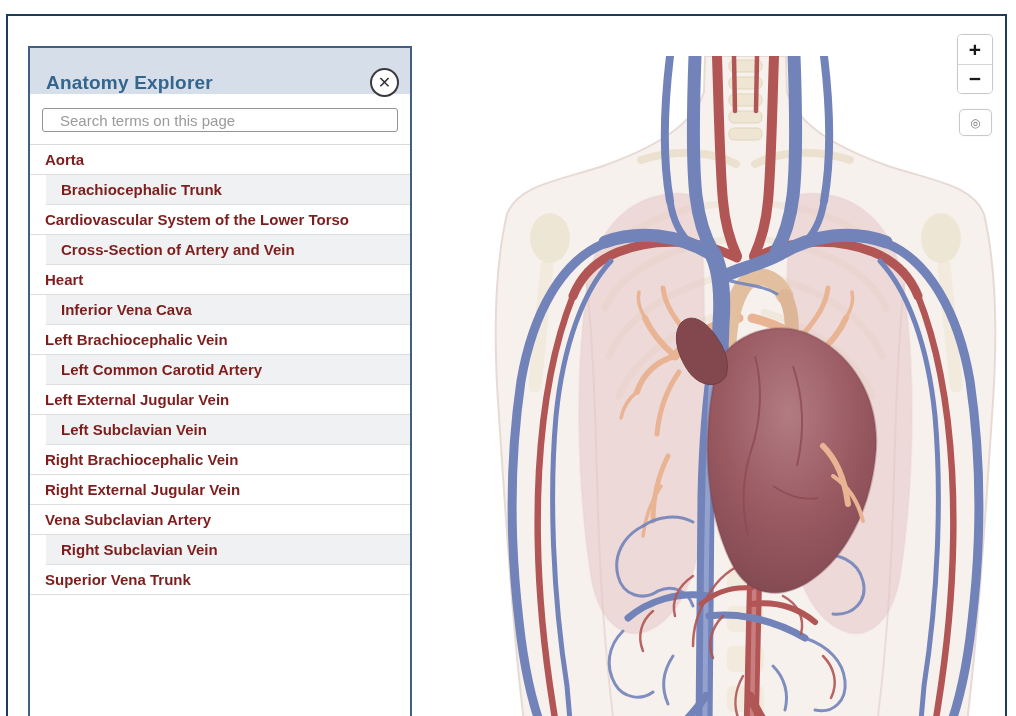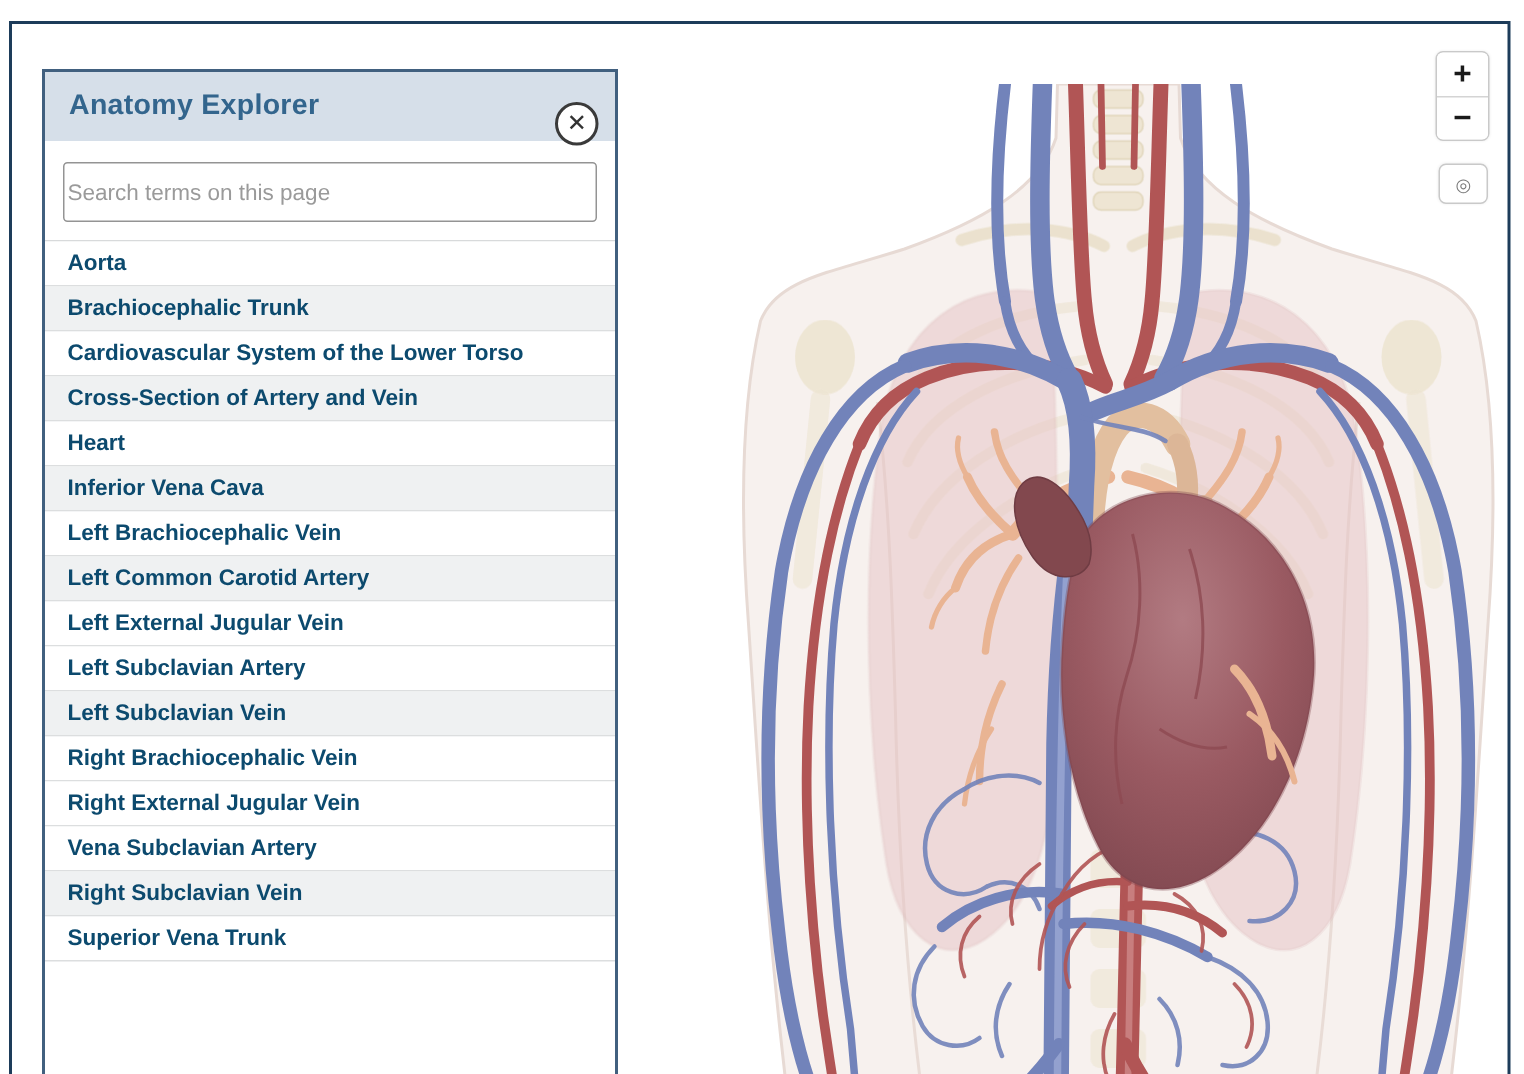--- a/index.html
+++ b/index.html
@@ -9,35 +9,35 @@
   
   .frame { position:absolute; left:6px; top:14px; width:1001px; height:760px;
            border:2px solid #1d3c5a; background:#fff; overflow:hidden; }
 
   
   .model-svg { position:absolute; left:485px; top:40px; z-index:1; cursor:grab; }
 
   
   .panel { position:absolute; left:20px; top:30px; width:384px; height:700px;
            border:2px solid #41607f; background:#fff; z-index:5; }
-  .panel-header { height:46px; background:#d6dfe9; display:flex; align-items:center; position:relative; }
+  .panel-header { height:46px; background:#d6dfe9; display:flex; align-items:flex-end; position:relative; }
   .panel-title { color:#33658d; font-size:19px; font-weight:bold; padding-left:16px; letter-spacing:.2px; }
   .close-btn { position:absolute; right:11px; top:20px; width:29px; height:29px;
                border:2px solid #3a3a3a; border-radius:50%; background:#fff; color:#333;
                display:flex; align-items:center; justify-content:center;
                font-size:16px; line-height:1; cursor:pointer; z-index:6; }
   .search-wrap { padding:14px 12px 12px 12px; background:#fff; }
-  .search-input { width:100%; height:40px; border:1px solid #949494; border-radius:3px;
-                  font-size:15px; padding:0 2px; color:#333; font-family:inherit; outline:none; }
+  .search-input { width:100%; height:24px; border:1px solid #949494; border-radius:3px;
+                  font-size:15px; padding:0 17px; color:#333; font-family:inherit; outline:none; }
   .search-input::placeholder { color:#9a9a9a; }
   .terms-list { list-style:none; border-top:1px solid #d8dadb; }
   .term-row { height:30px; line-height:29px; padding-left:15px; font-size:15px; font-weight:bold;
-              color:#0c4a6e; border-bottom:1px solid #dcdedf; cursor:pointer; background:#fff;
+              color:#7f1d1d; border-bottom:1px solid #dcdedf; cursor:pointer; background:#fff;
               white-space:nowrap; overflow:hidden; }
-  .term-row.alt { background:#eff1f2; }
+  .term-row.alt { background:#eff1f2;margin-left:16px; }
 
   
   .zoom-group { position:absolute; left:957px; top:34px; width:36px; z-index:4;
                 border:1px solid #c9c9c9; border-radius:5px; background:#fff;
                 box-shadow:0 0 2px rgba(0,0,0,.07); overflow:hidden; }
   .zoom-btn { display:flex; align-items:center; justify-content:center; width:100%; height:29px;
               background:#fff; border:none; font-size:21px; font-weight:bold; color:#1a1a1a;
               cursor:pointer; font-family:inherit; }
   .zoom-btn + .zoom-btn { border-top:1px solid #d4d4d4; }
   .reset-btn { position:absolute; left:959px; top:109px; width:33px; height:27px; z-index:4;
@@ -260,23 +260,20 @@
 
         <li class="term-row alt">
           <span>Left Common Carotid Artery</span>
         </li>
 
         <li class="term-row">
           <span>Left External Jugular Vein</span>
         </li>
 
 
-        <li class="term-row">
-          <span>Left Subclavian Artery</span>
-        </li>
 
         <li class="term-row alt">
           <span>Left Subclavian Vein</span>
         </li>
 
         <li class="term-row">
           <span>Right Brachiocephalic Vein</span>
         </li>
 
 

